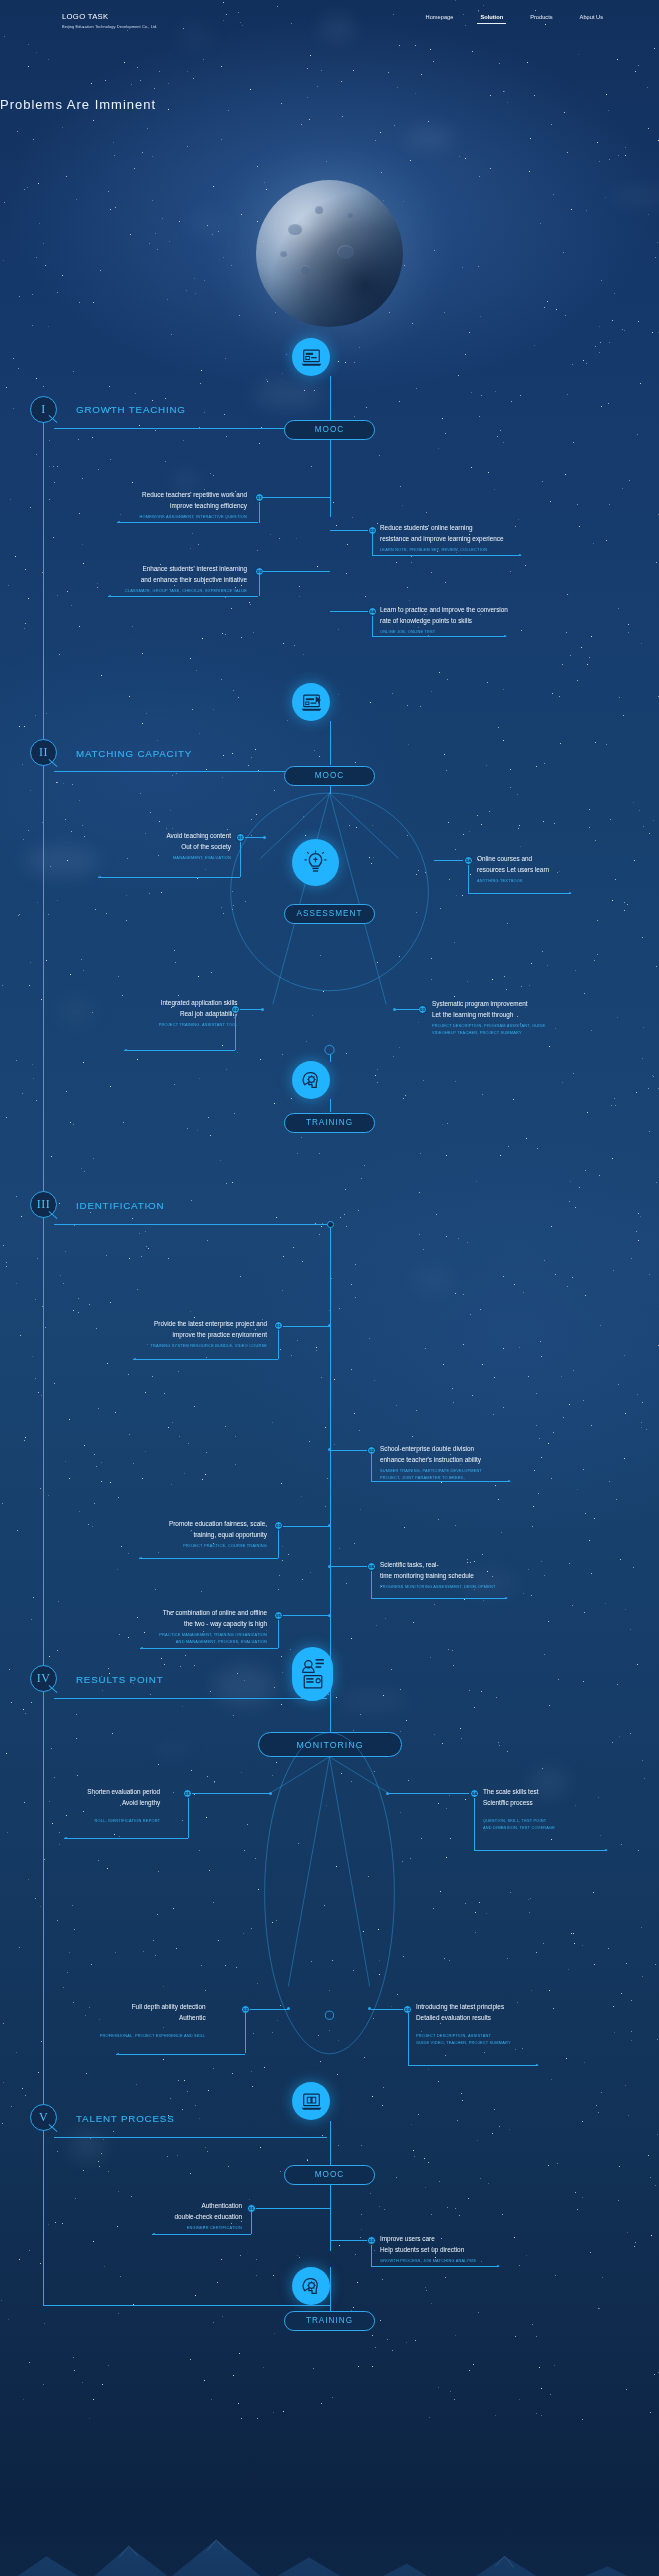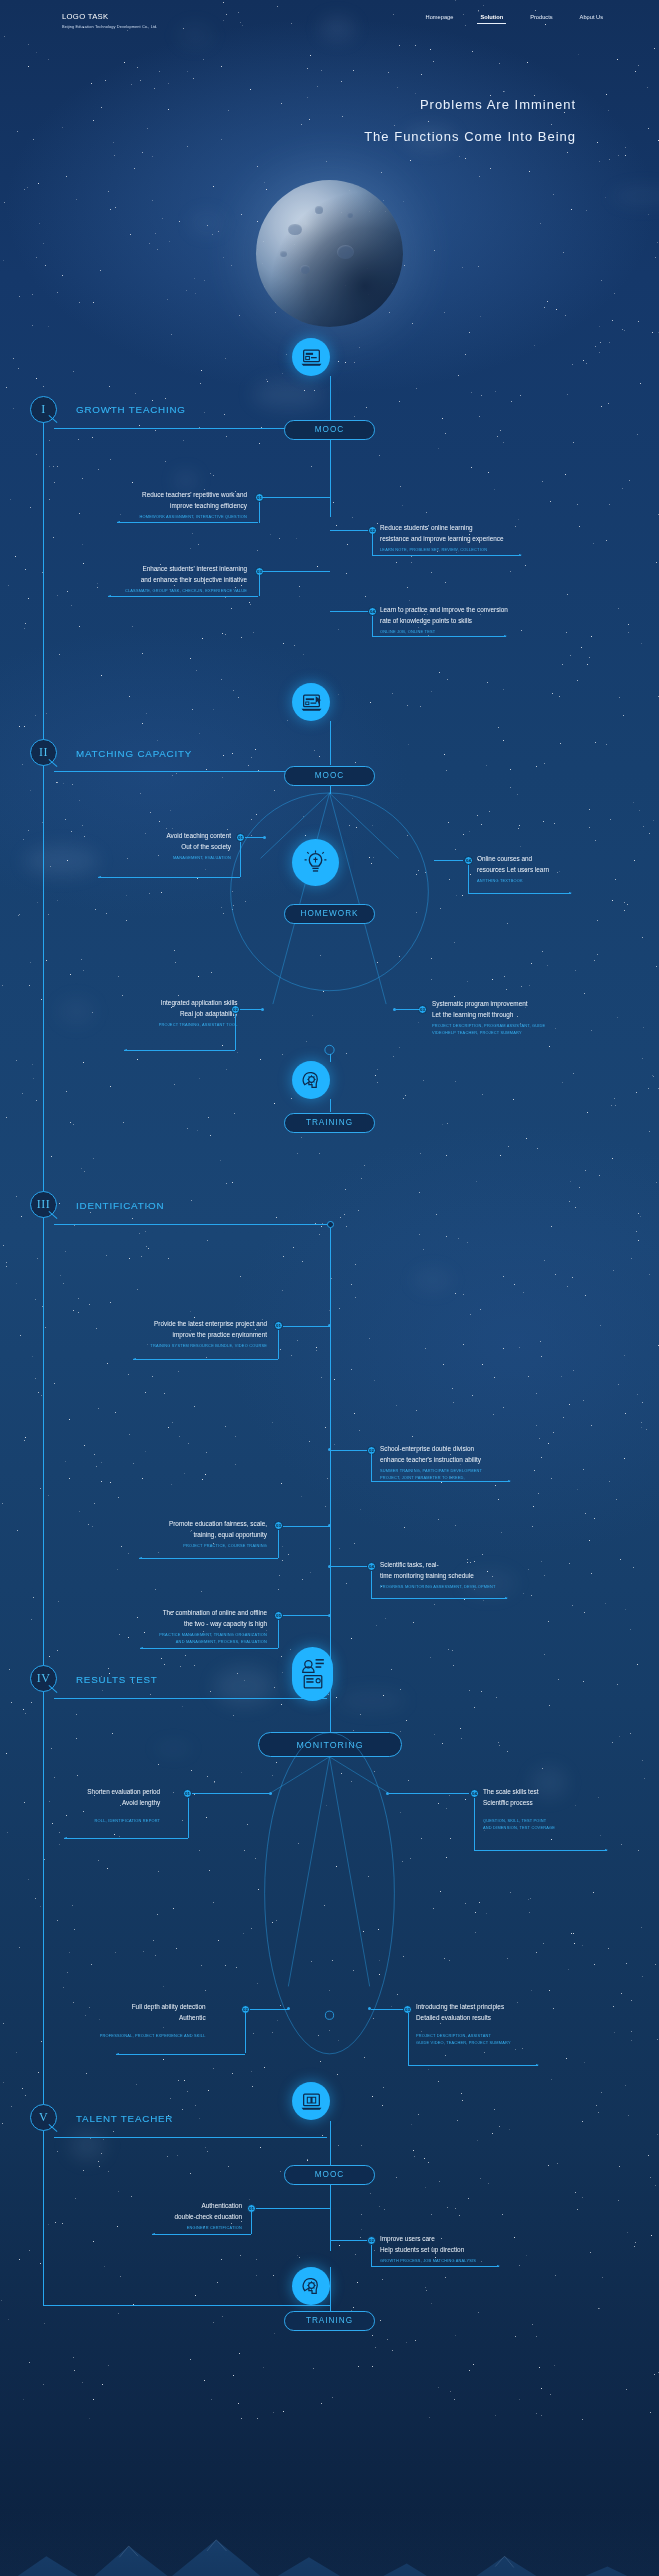--- a/index.html
+++ b/index.html
@@ -28,21 +28,21 @@
   .logo .lg1 { font-size: 7.7px; letter-spacing: 0.3px; color:#fff; font-weight:400;}
   .logo .lg2 { font-size: 3.9px; color: #cddcf0; margin-top: 2.6px; letter-spacing:0.1px;}
   .nav { position: absolute; right: 56px; top: 14.4px; display: flex; gap: 27px; }
   .nav a { font-size: 5.7px; color: #e8f0fb; text-decoration: none; position: relative; padding-bottom:3.6px;}
   .nav a.active { font-weight: bold; color: #ffffff; }
   .nav a.active:after {
     content:""; position: absolute; left: -3.1px; right: -3.1px; bottom: 0; height: 0.8px; background: #e8f0fb;
   }
 
   
-  .hero { position: absolute; top: 98px; left: 0; width: 576px; text-align: right; z-index: 20;}
+  .hero { position: absolute; top: 98px; left: 0; width: 576px; text-align: left; z-index: 20;}
   .hero h1 { font-weight: 400; font-size: 13px; letter-spacing: 1px; color: #eaf2fd; line-height: 1; }
   .hero h2 { font-weight: 400; font-size: 13px; letter-spacing: 1px; color: #eaf2fd; margin-top: 18.5px; line-height:1;}
 
   
   .planet {
     position: absolute; left: 256px; top: 180px; width: 147px; height: 147px; border-radius: 50%;
     background:
       radial-gradient(circle at 34% 30%, #dfe9f3 0%, #b9c9dc 22%, #8aa3bf 42%, #4f6d90 62%, #2a4568 78%, #1c3558 90%, #16305200 100%);
     opacity:.88;
     box-shadow: 0 0 46px 15.5px rgba(150,185,225,.16);
@@ -1638,21 +1638,20 @@
   <div class="nav">
     <a href="#">Homepage</a>
     <a href="#" class="active">Solution</a>
     <a href="#">Products</a>
     <a href="#">About Us</a>
   </div>
 </div>
 
 <div class="hero">
   <h1>Problems Are Imminent</h1>
-  <h2>The Functions Come Into Being</h2>
 </div>
 <div class="planet">
   <span class="crater" style="left:22%;top:30%;width:13.4px;height:11.3px;"></span>
   <span class="crater" style="left:40%;top:18%;width:8.2px;height:7.2px;"></span>
   <span class="crater" style="left:55%;top:44%;width:17.5px;height:14.4px;"></span>
   <span class="crater" style="left:30%;top:58%;width:10.3px;height:8.8px;"></span>
   <span class="crater" style="left:62%;top:22%;width:6.2px;height:5.7px;"></span>
   <span class="crater" style="left:16%;top:48%;width:7.2px;height:6.2px;"></span>
 </div>
 
@@ -1748,21 +1747,21 @@
 
   <div class="icoCircle" style="left:292px; top:839px; width:47px;height:47px;border-radius:50%;">
     <svg width="27" height="27" viewBox="0 0 52 52">
       <path d="M26 9 a12 12 0 0 1 12 12 c0 6 -4 9 -5.5 12 h-13 C18 30 14 27 14 21 A12 12 0 0 1 26 9Z" fill="none" stroke="#0d2a4d" stroke-width="2.6"></path>
       <rect x="20" y="36" width="12" height="2.6" fill="#0d2a4d"></rect>
       <rect x="21" y="41" width="10" height="2.6" fill="#0d2a4d"></rect>
       <path d="M26 16 v10 M22 20 h8" stroke="#0d2a4d" stroke-width="2" fill="none"></path>
       <path d="M26 3 v4 M9 21 h-4 M43 21 h4 M13 9 l-3 -3 M39 9 l3 -3" stroke="#0d2a4d" stroke-width="2.2"></path>
     </svg>
   </div>
-  <div class="pill" style="left:284px; top:904px; width:91px;">HOMEWORK</div>
+  <div class="pill" style="left:284px; top:904px; width:91px;">ASSESSMENT</div>
 
   <div class="txt l" style="left:31px; top:831px; width:200px;">
     <div class="l1">Avoid teaching content</div>
     <div class="l2">Out of the society</div>
     <div class="tag">MANAGEMENT,  EVALUATION</div>
   </div>
   <div class="badge" style="left:236px; top:833px;">01</div>
   <div class="ln hln" style="left:245px; top:837px; width:19.6px;"></div>
   <div class="dotsm" style="left:263px; top:836px;"></div>
   <div class="ln vln" style="left:240px; top:842px; height:35px;"></div>
@@ -1867,21 +1866,21 @@
     <div class="tag">PRACTICE MANAGEMENT, TRAINING ORGANIZATION</div>
     <div class="tag" style="margin-top:0.5px;">AND MANAGEMENT, PROCESS, EVALUATION</div>
   </div>
   <div class="badge" style="left:274px; top:1611px;">05</div>
   <div class="ln hln" style="left:283px; top:1615px; width:47px;"></div>
   <div class="dotsm" style="left:328px; top:1614px;"></div>
   <div class="ln vln" style="left:278px; top:1620px; height:28px;"></div>
   <div class="ln hln arrowL" style="left:140px; top:1648px; width:138px;"></div>
 
   <div class="roman" style="left:30px; top:1665px;">IV</div>
-  <div class="sec-title" style="left:76px; top:1674px;">RESULTS TEST</div>
+  <div class="sec-title" style="left:76px; top:1674px;">RESULTS POINT</div>
   <div class="ln hln" style="left:54px; top:1698px; width:273px;"></div>
   <div class="ln" style="left:49px; top:1685px; width:11.3px; height:0.5px; transform:rotate(41deg); transform-origin:left center;"></div>
 
   <div class="icoCircle" style="left:292px; top:1647px; width:41px;height:54px;border-radius:21.6px;">
     <svg width="27" height="34" viewBox="0 0 52 66">
       <circle cx="18" cy="14" r="7" fill="none" stroke="#0d2a4d" stroke-width="2.4"></circle>
       <path d="M7 30 c0 -7 5 -11 11 -11 c6 0 11 4 11 11 Z" fill="none" stroke="#0d2a4d" stroke-width="2.4"></path>
       <rect x="32" y="4" width="16" height="3" fill="#0d2a4d"></rect>
       <rect x="32" y="11" width="16" height="3" fill="#0d2a4d"></rect>
       <rect x="32" y="18" width="11" height="3" fill="#0d2a4d"></rect>
@@ -1948,21 +1947,21 @@
 
   <div class="roman" style="left:30px; top:2023px; opacity:0;"></div>
 
   <div class="roman" style="left:30px; top:2019px; opacity:0;"></div>
 
   <div class="roman" style="left:30px; top:2025px; opacity:0;"></div>
 
   <div class="roman" style="left:30px; top:2009px; opacity:0;"></div>
 
   <div class="roman" style="left:30px; top:2104px;">V</div>
-  <div class="sec-title" style="left:76px; top:2113px;">TALENT TEACHER</div>
+  <div class="sec-title" style="left:76px; top:2113px;">TALENT PROCESS</div>
   <div class="ln hln" style="left:54px; top:2137px; width:273px;"></div>
   <div class="ln" style="left:49px; top:2124px; width:11.3px; height:0.5px; transform:rotate(41deg); transform-origin:left center;"></div>
 
   <div class="icoCircle" style="left:292px; top:2082px;">
     <svg width="23" height="23" viewBox="0 0 44 44">
       <rect x="7" y="8" width="30" height="22" rx="2" fill="none" stroke="#0d2a4d" stroke-width="2.4"></rect>
       <path d="M14 14 h7 v11 h-7 Z M23 14 h7 v11 h-7 Z" fill="none" stroke="#0d2a4d" stroke-width="2"></path>
       <path d="M3 34 h38 l-3 4 H6 Z" fill="#0d2a4d"></path>
     </svg>
   </div>

